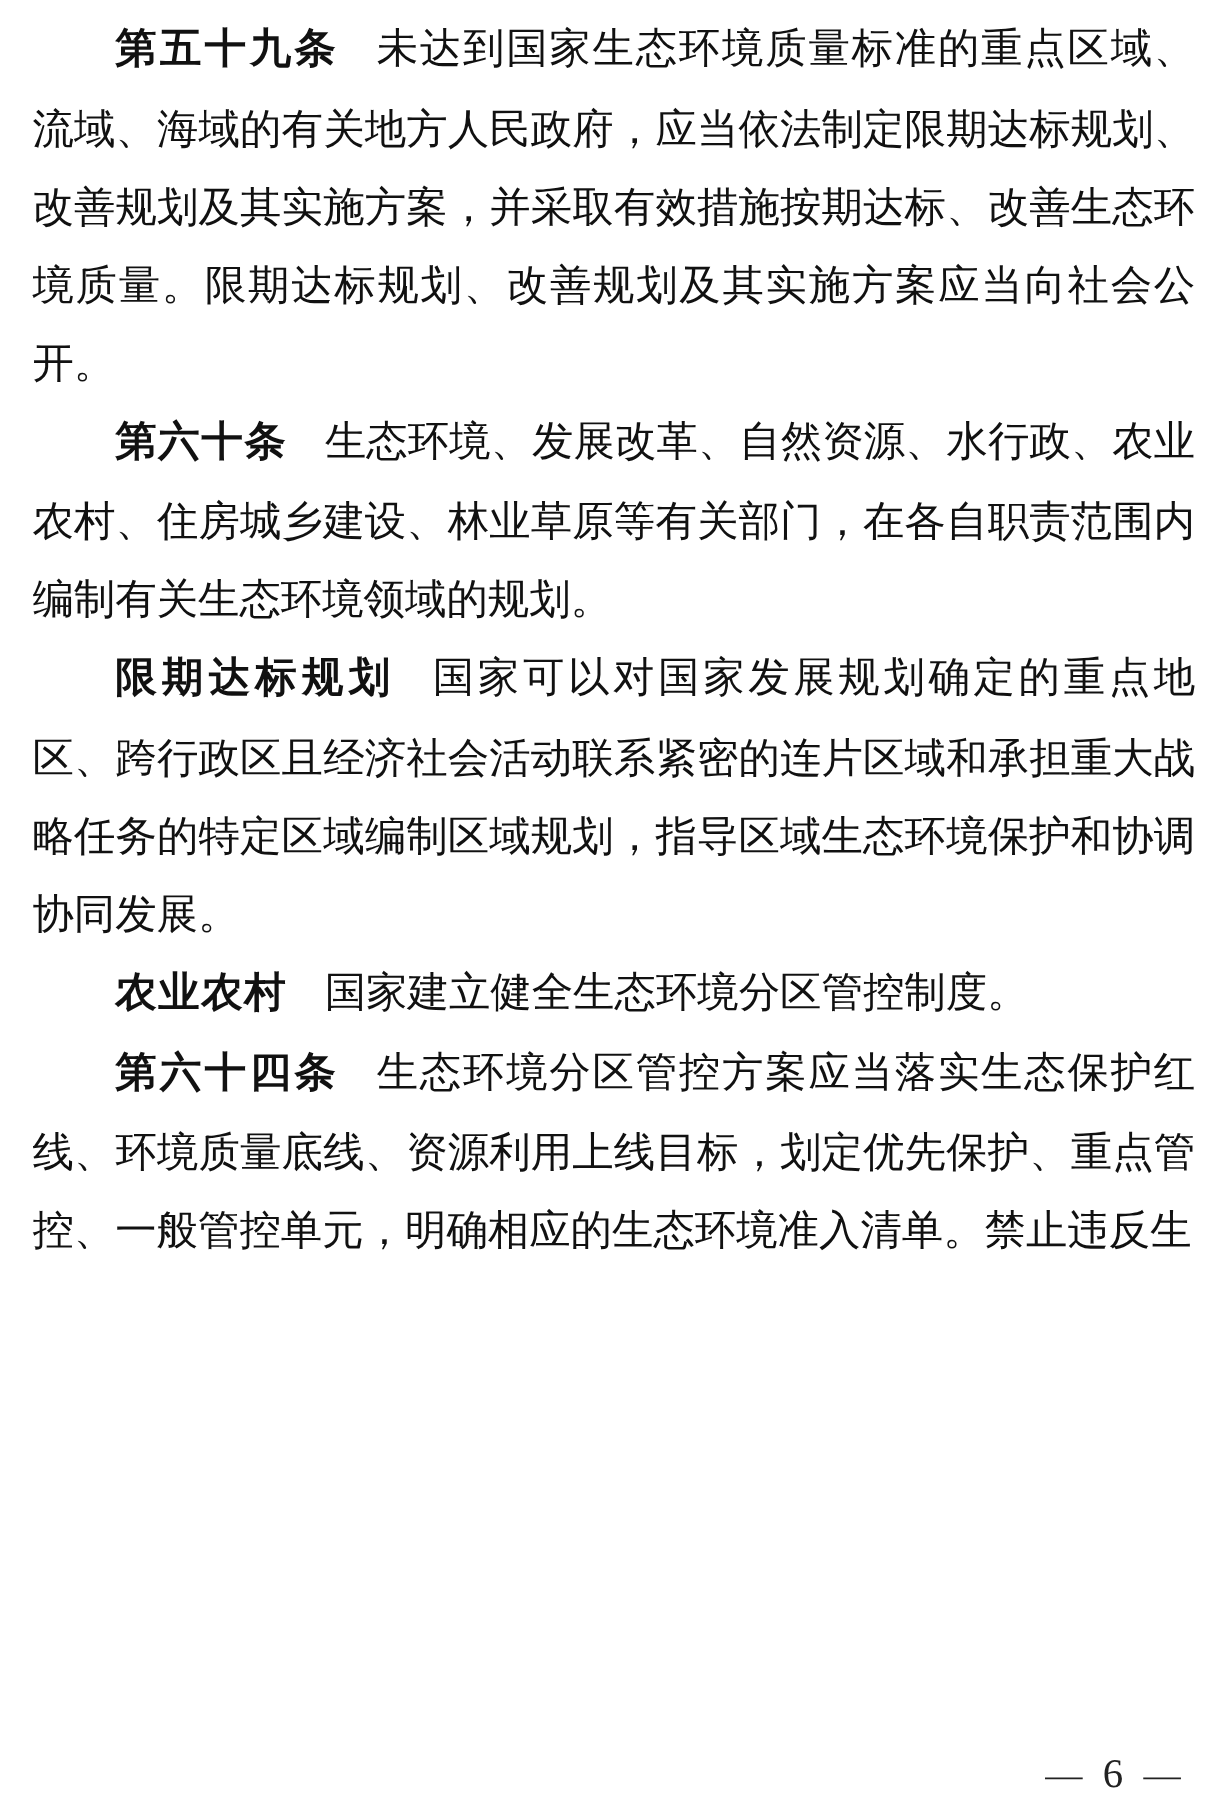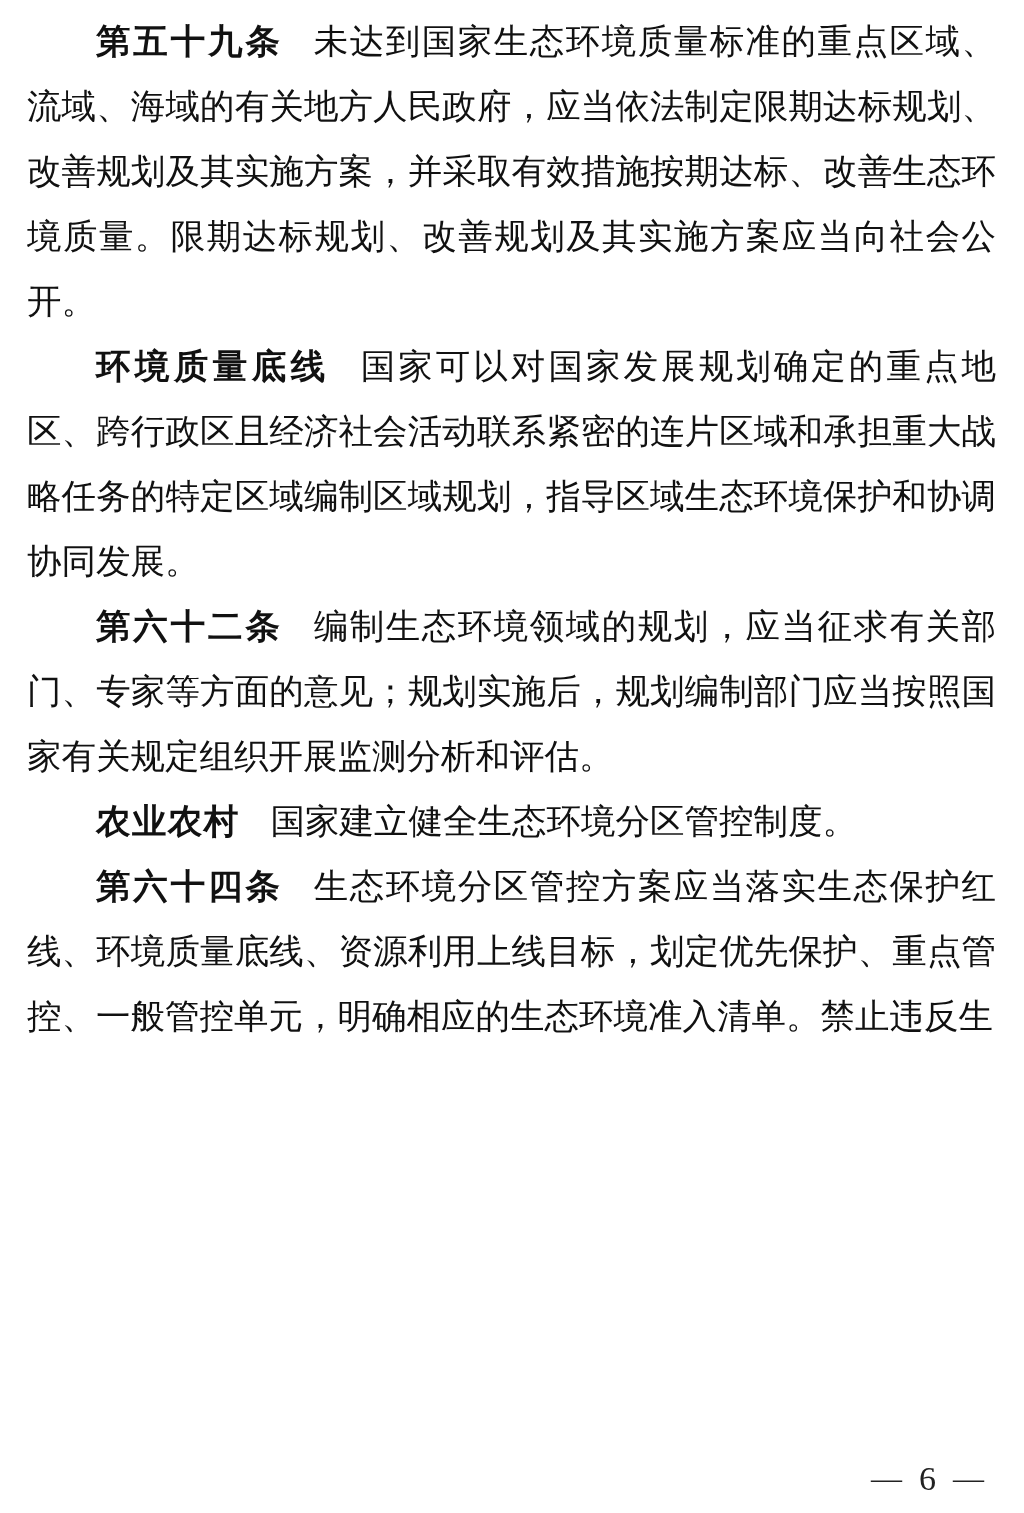--- a/index.html
+++ b/index.html
@@ -22,21 +22,21 @@
     margin: 0;
     font-size: 34.5px;
     line-height: 65px;
     text-indent: 2em;
     text-align: justify;
     text-justify: inter-ideograph;
     word-break: break-all;
     color: #111111;
   }
   .doc p .art {
-    font-family: Liberation Sans, sans-serif;
+    font-family: Liberation Mono, monospace;
     font-weight: bold;
     margin-right: 0.9em;
     letter-spacing: 0.04em;
   }
   .footer {
     position: absolute;
     right: 40px;
     bottom: 14px;
     display: flex;
     align-items: center;
@@ -49,22 +49,22 @@
   .footer .pn {
     font-size: 34px;
   }
 </style>
 </head>
 <body>
 
 <div class="page">
   <div class="doc">
       <p><span class="art">第五十九条</span>未达到国家生态环境质量标准的重点区域、流域、海域的有关地方人民政府，应当依法制定限期达标规划、改善规划及其实施方案，并采取有效措施按期达标、改善生态环境质量。限期达标规划、改善规划及其实施方案应当向社会公开。</p>
-      <p><span class="art">环境质量底线</span>国家可以对国家发展规划确定的重点地区、跨行政区且经济社会活动联系紧密的连片区域和承担重大战略任务的特定区域编制区域规划，指导区域生态环境保护和协调协同发展。</p>
-      <p><span class="art">第六十二条</span>编制生态环境领域的规划，应当征求有关部门、专家等方面的意见；规划实施后，规划编制部门应当按照国家有关规定组织开展监测分析和评估。</p>
+      <p><span class="art">第六十条</span>生态环境、发展改革、自然资源、水行政、农业农村、住房城乡建设、林业草原等有关部门，在各自职责范围内编制有关生态环境领域的规划。</p>
+      <p><span class="art">限期达标规划</span>国家可以对国家发展规划确定的重点地区、跨行政区且经济社会活动联系紧密的连片区域和承担重大战略任务的特定区域编制区域规划，指导区域生态环境保护和协调协同发展。</p>
       <p><span class="art">农业农村</span>国家建立健全生态环境分区管控制度。</p>
       <p><span class="art">第六十四条</span>生态环境分区管控方案应当落实生态保护红线、环境质量底线、资源利用上线目标，划定优先保护、重点管控、一般管控单元，明确相应的生态环境准入清单。禁止违反生</p>
     </div>
   <div class="footer">
     <span>—</span>
     <span class="pn">6</span>
     <span>—</span>
   </div>
 </div>
 

